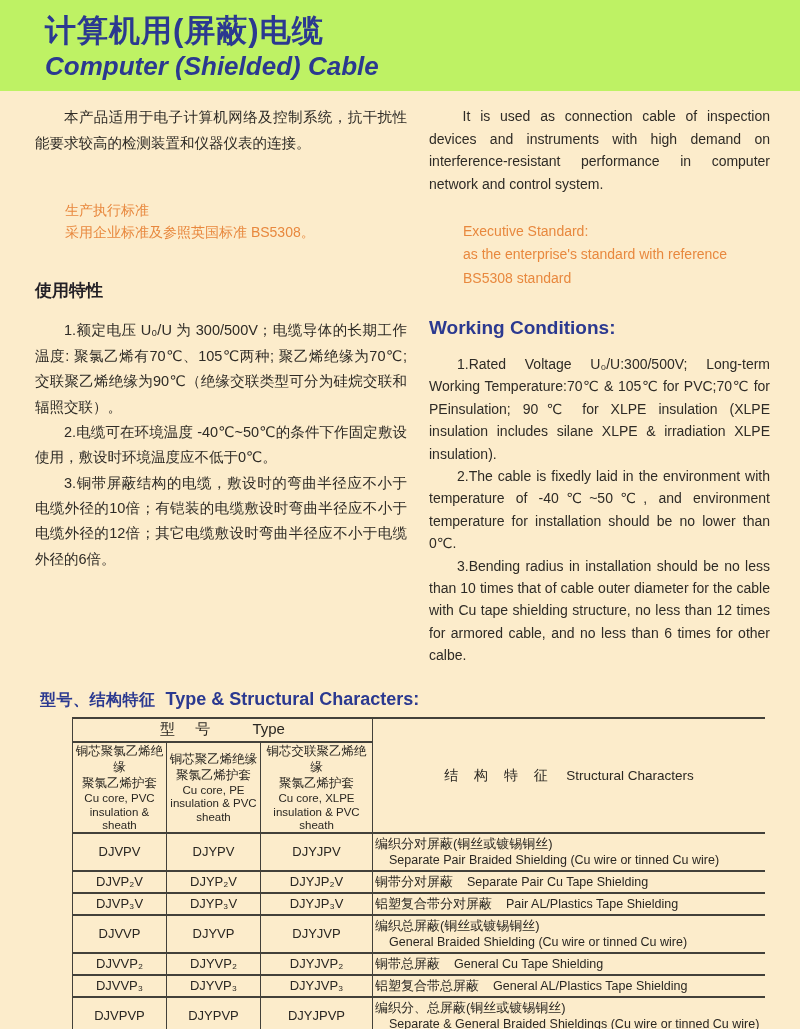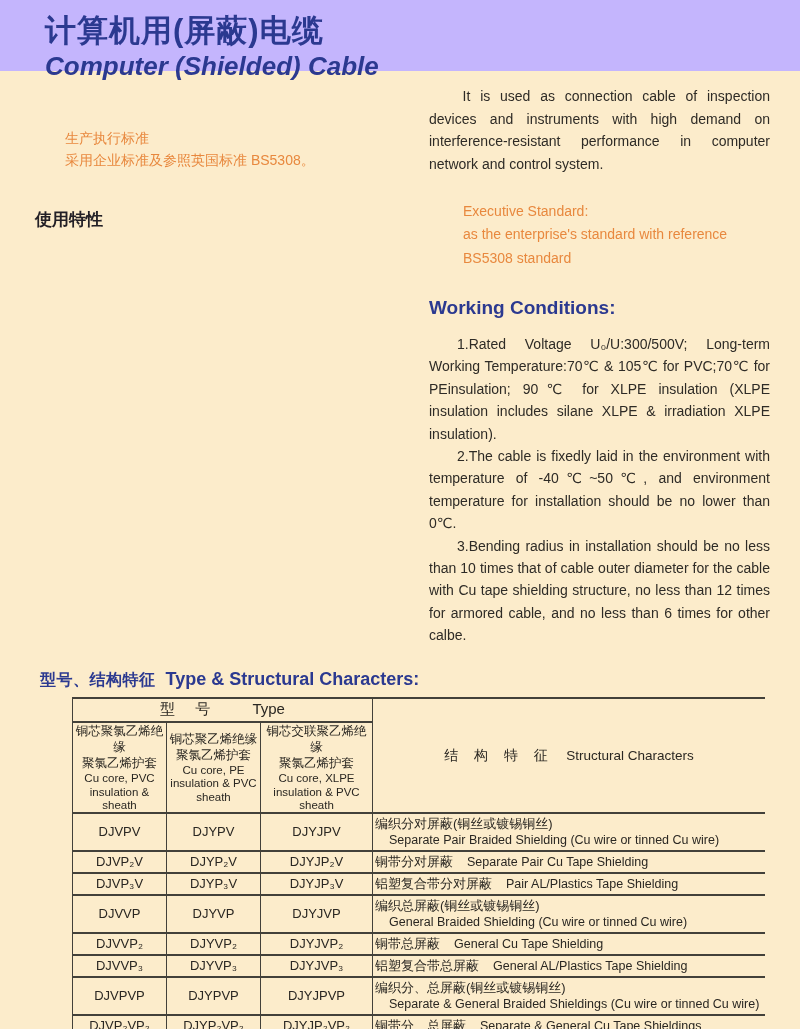--- a/index.html
+++ b/index.html
@@ -1,18 +1,18 @@
 <!DOCTYPE html>
 <html><head>
 <meta charset="utf-8">
 <style>
   html,body{margin:0;padding:0;}
   body{font-family:"Liberation Sans","DejaVu Sans",sans-serif;}
   .page{position:relative;width:800px;height:1029px;background:#fceccb;overflow:hidden;}
-  .masthead{background:#c4b5fd;padding:14px 0 10px 45px;height:71px;box-sizing:border-box;}
+  .masthead{background:#bef264;padding:14px 0 10px 45px;height:91px;box-sizing:border-box;}
   .title-zh{color:#2b3990;font-size:31px;font-weight:bold;letter-spacing:1px;line-height:1.1;margin:0;}
   .title-en{color:#2b3990;font-size:26px;font-weight:bold;font-style:italic;line-height:1.2;margin:3px 0 0 0;}
   .content{padding:14px 30px 0 35px;}
   .cols{display:flex;gap:22px;}
   .col-left{width:372px;flex:none;}
   .col-right{width:341px;flex:none;}
   .para-zh{font-size:14.5px;color:#2e2b26;line-height:1.78;text-align:justify;text-indent:2em;margin:0;}
   .para-en{font-size:14px;color:#2e2b26;line-height:1.62;text-align:justify;text-indent:2.4em;margin:0;}
   .std-block{color:#e8883e;font-size:14px;line-height:1.6;margin:42px 0 0 30px;}
   .std-block-en{color:#e8883e;font-size:14px;line-height:1.7;margin:24px 0 0 34px;}
@@ -54,25 +54,31 @@
   <div class="masthead">
     <h1 class="title-zh">计算机用(屏蔽)电缆</h1>
     <h2 class="title-en">Computer (Shielded) Cable</h2>
   </div>
 
   <div class="content">
 
     <div class="cols">
 
       <div class="col-left">
+        <p class="para-zh">本产品适用于电子计算机网络及控制系统，抗干扰性能要求较高的检测装置和仪器仪表的连接。</p>
         <div class="std-block">
           <div>生产执行标准</div>
           <div>采用企业标准及参照英国标准 BS5308。</div>
         </div>
         <div class="sec-head-zh">使用特性</div>
+        <div class="items-zh">
+          <p>1.额定电压 U₀/U 为 300/500V；电缆导体的长期工作温度: 聚氯乙烯有70℃、105℃两种; 聚乙烯绝缘为70℃; 交联聚乙烯绝缘为90℃（绝缘交联类型可分为硅烷交联和辐照交联）。</p>
+          <p>2.电缆可在环境温度 -40℃~50℃的条件下作固定敷设使用，敷设时环境温度应不低于0℃。</p>
+          <p>3.铜带屏蔽结构的电缆，敷设时的弯曲半径应不小于电缆外径的10倍；有铠装的电缆敷设时弯曲半径应不小于电缆外径的12倍；其它电缆敷设时弯曲半径应不小于电缆外径的6倍。</p>
+        </div>
       </div>
 
       <div class="col-right">
         <p class="para-en">It is used as connection cable of inspection devices and instruments with high demand on interference-resistant performance in computer network and control system.</p>
         <div class="std-block-en">
           <div>Executive Standard:</div>
           <div>as the enterprise's standard with reference BS5308 standard</div>
         </div>
         <div class="sec-head-en">Working Conditions:</div>
         <div class="items-en">

